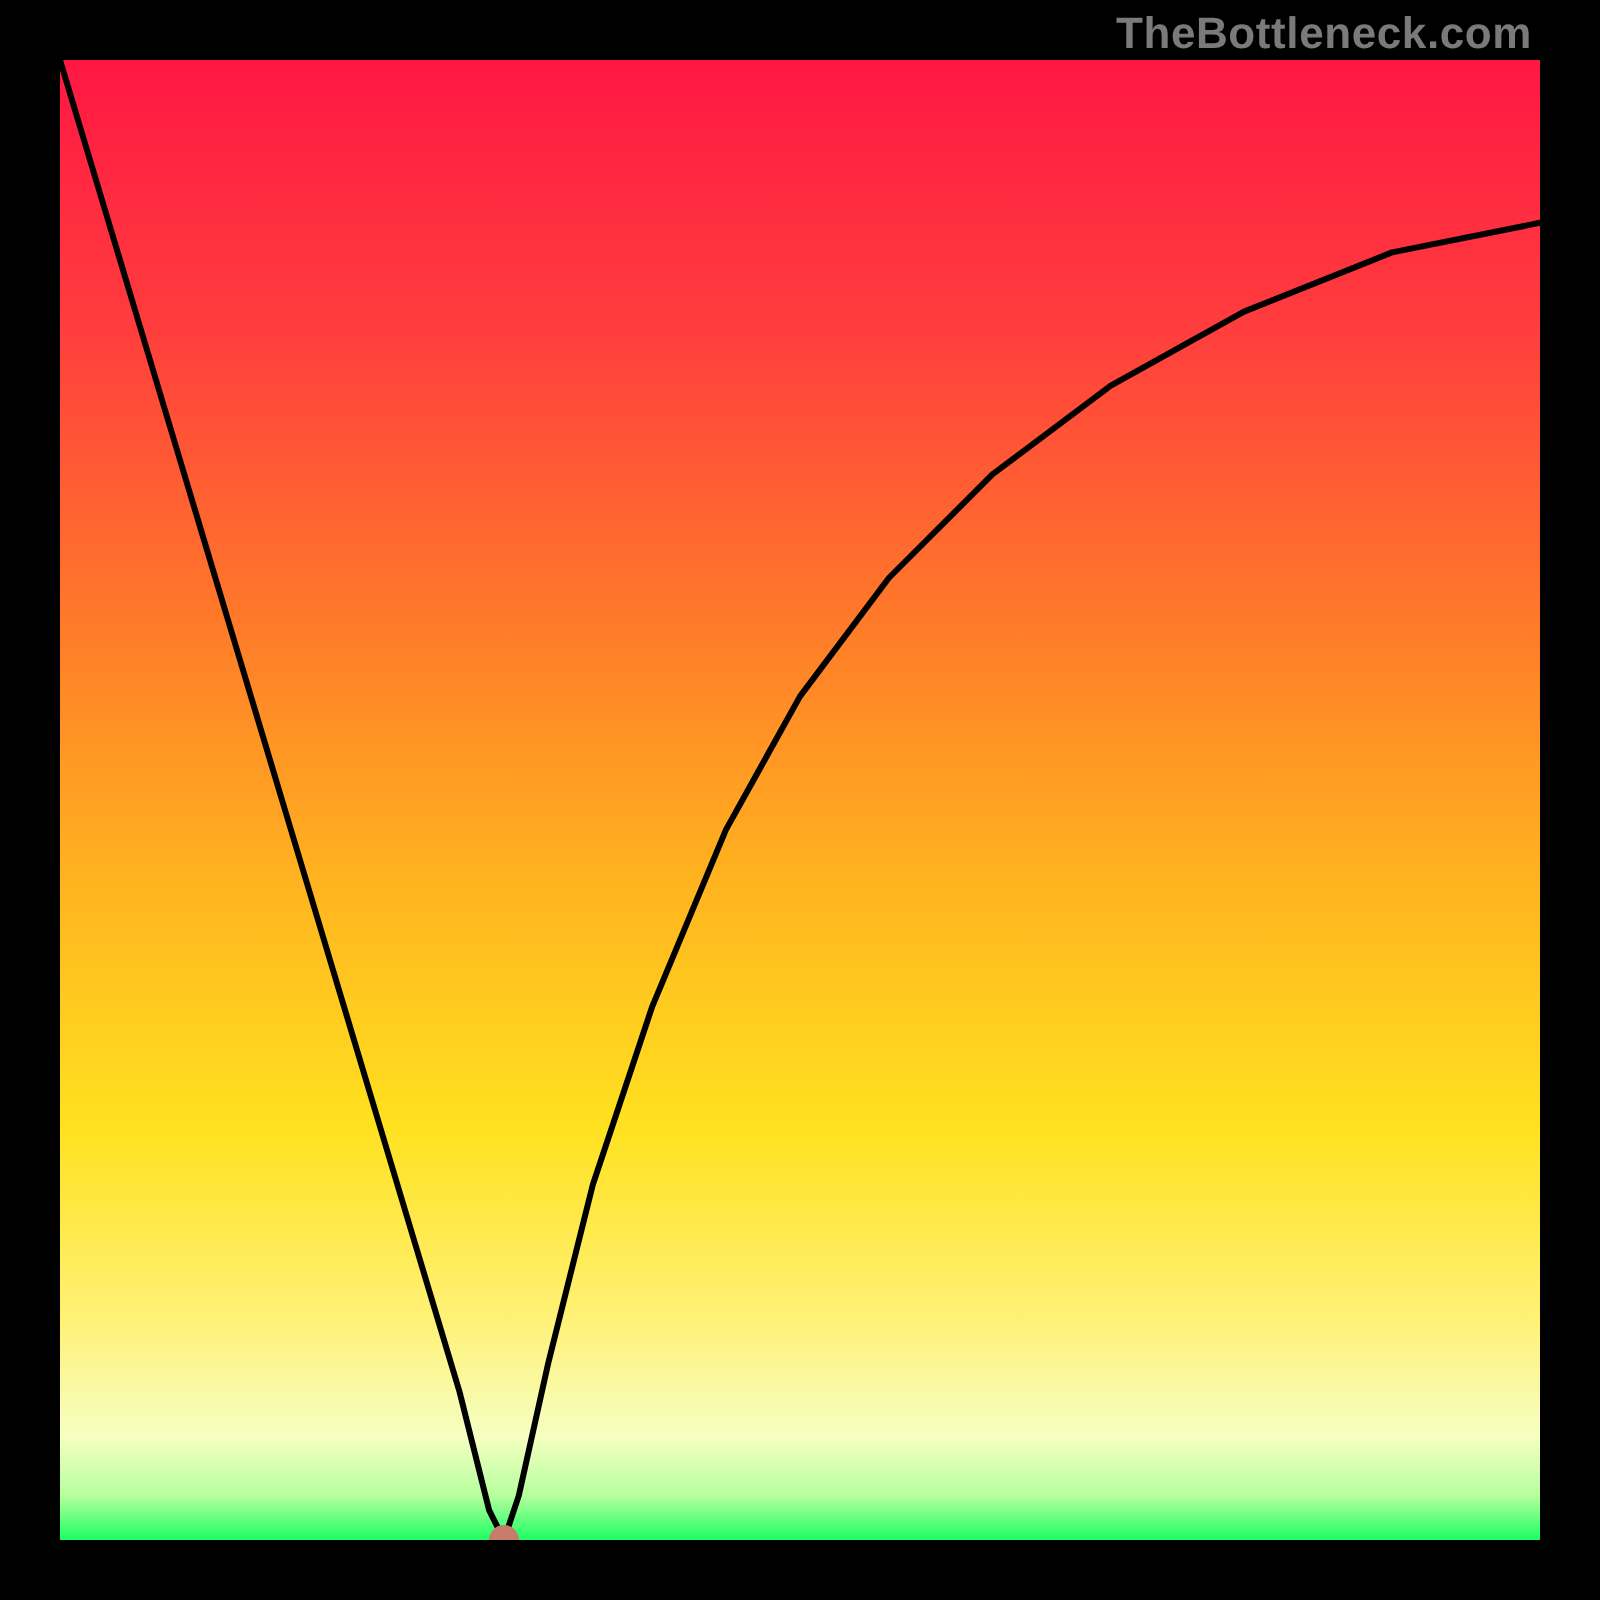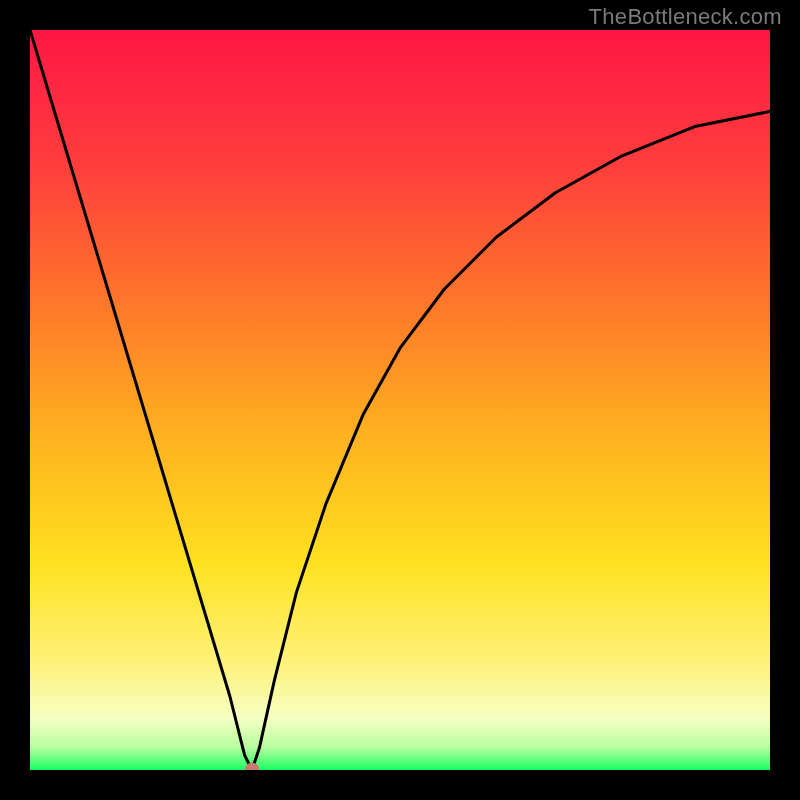--- a/index.html
+++ b/index.html
@@ -13,24 +13,24 @@
   }
   .frame {
     position: relative;
     width: 800px;
     height: 800px;
     background: #000000;
   }
   .watermark {
     position: absolute;
     top: 4px;
-    right: 18px;
+    right: 34px;
     color: #7a7a7a;
     font-size: 22px;
-    font-weight: 400;
+    font-weight: 700;
     letter-spacing: 0.3px;
     z-index: 20;
   }
   .plot-area {
     position: absolute;
     left: 30px;
     top: 30px;
     width: 740px;
     height: 740px;
     overflow: hidden;

